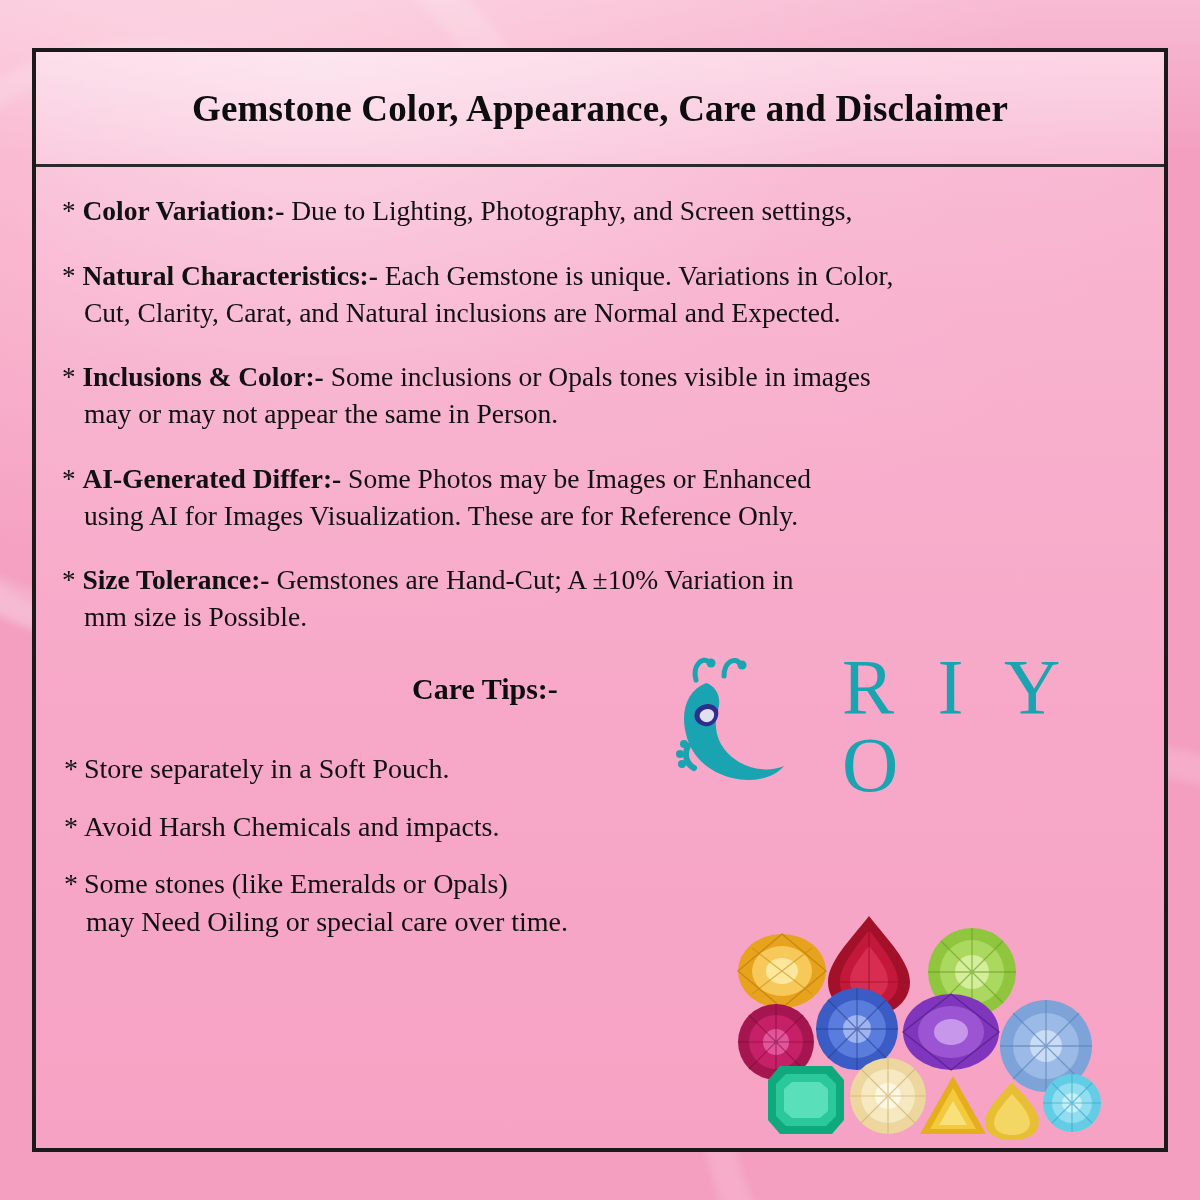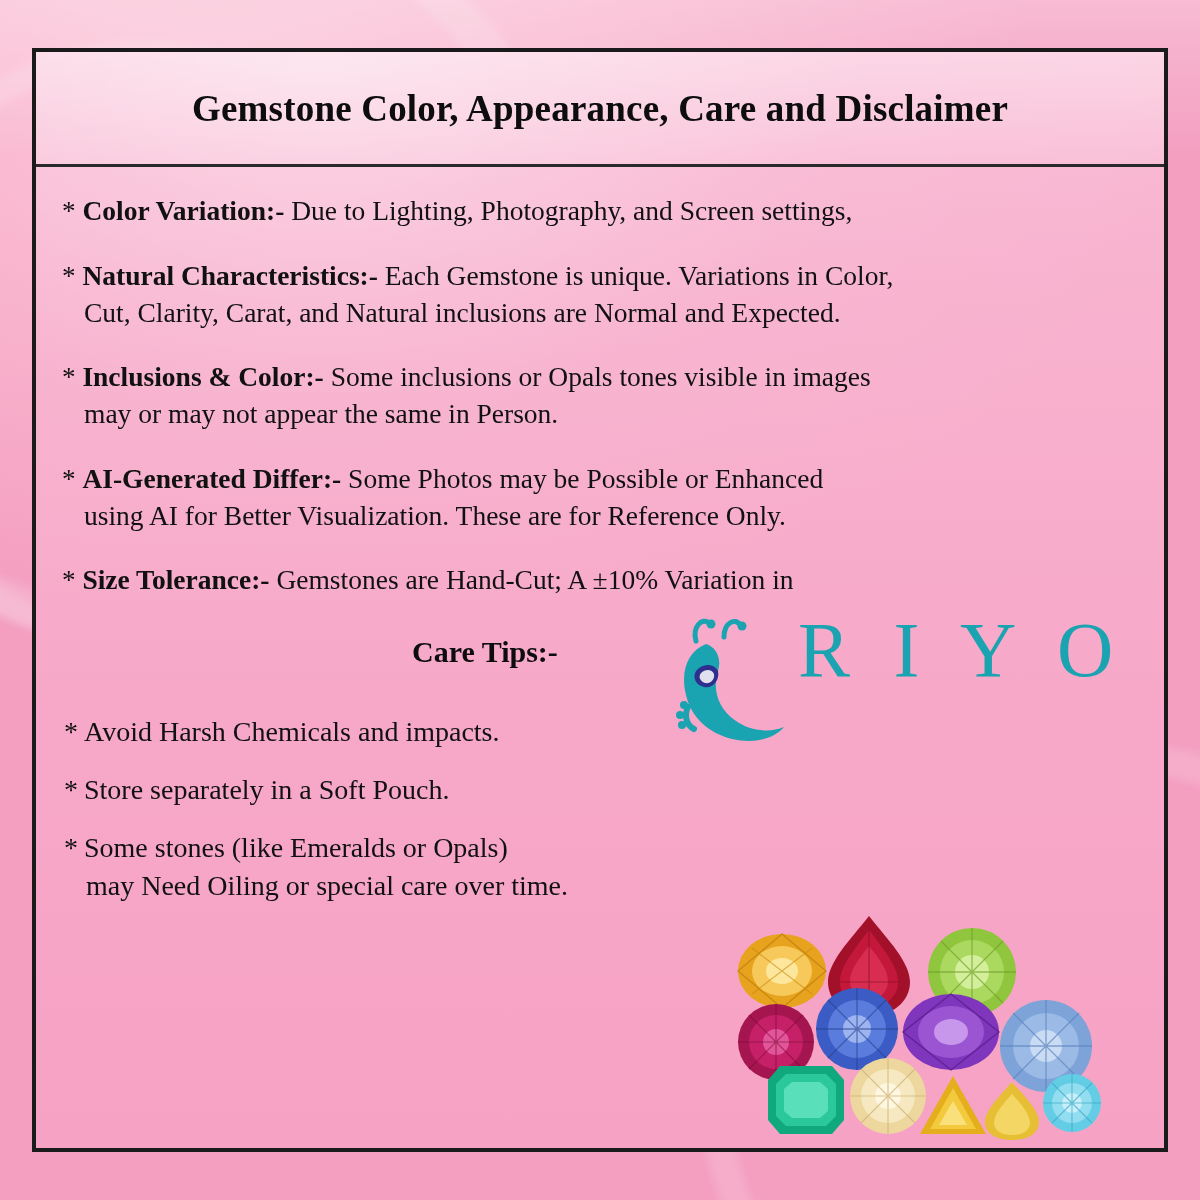--- a/index.html
+++ b/index.html
@@ -117,21 +117,22 @@
     font-weight: bold;
     color: #0d0d0d;
   }
 
   
   #brand {
     position: absolute;
     left: 600px;
     top: -10px;
     display: flex;
-    align-items: flex-start;
+    align-items: flex-end;
+    gap: 44px;
   }
   #brand-word {
     font-size: 78px;
     letter-spacing: 12px;
     color: #1aa3b0;
     font-family: "Liberation Serif", serif;
     line-height: 1;
     margin-left: 6px;
   }
 
@@ -191,27 +192,28 @@
       </div>
 
       <div class="bullet-item">
         <span class="star">*</span>
         <span class="lead">Inclusions &amp; Color:-</span><span class="rest"> Some inclusions or Opals tones visible in images</span>
         <span class="indent">may or may not appear the same in Person.</span>
       </div>
 
       <div class="bullet-item">
         <span class="star">*</span>
-        <span class="lead">AI-Generated Differ:-</span><span class="rest"> Some Photos may be Possible or Enhanced</span>
-        <span class="indent">using AI for Better Visualization. These are for Reference Only.</span>
+        <span class="lead">AI-Generated Differ:-</span><span class="rest"> Some Photos may be Images or Enhanced</span>
+        <span class="indent">using AI for Images Visualization. These are for Reference Only.</span>
       </div>
 
       <div class="bullet-item">
         <span class="star">*</span>
         <span class="lead">Size Tolerance:-</span><span class="rest"> Gemstones are Hand-Cut; A ±10% Variation in</span>
+        <span class="indent">mm size is Possible.</span>
       </div>
 
       <div id="care-line">
         <div id="care-heading">Care Tips:-</div>
 
         <div id="brand">
           <span>
             <svg width="130" height="150" viewBox="0 0 130 150">
               <g fill="none" stroke="#1aa3b0" stroke-width="5">
                 <path d="M34 30 C30 16, 40 6, 47 12" stroke-linecap="round"></path>
@@ -227,24 +229,24 @@
               <circle cx="18" cy="104" r="4" fill="#1aa3b0"></circle>
               <circle cx="20" cy="114" r="4" fill="#1aa3b0"></circle>
             </svg>
           </span>
           <span id="brand-word">R I Y O</span>
         </div>
       </div>
 
       <div id="care-list">
         <div class="care-item">
-          <span class="star">*</span><span>Avoid Harsh Chemicals and impacts.</span>
+          <span class="star">*</span><span>Store separately in a Soft Pouch.</span>
         </div>
         <div class="care-item">
-          <span class="star">*</span><span>Store separately in a Soft Pouch.</span>
+          <span class="star">*</span><span>Avoid Harsh Chemicals and impacts.</span>
         </div>
         <div class="care-item">
           <span class="star">*</span><span>Some stones (like Emeralds or Opals)</span>
           <span class="indent">may Need Oiling or special care over time.</span>
         </div>
       </div>
     </div>
 
     <div id="gems">
 

